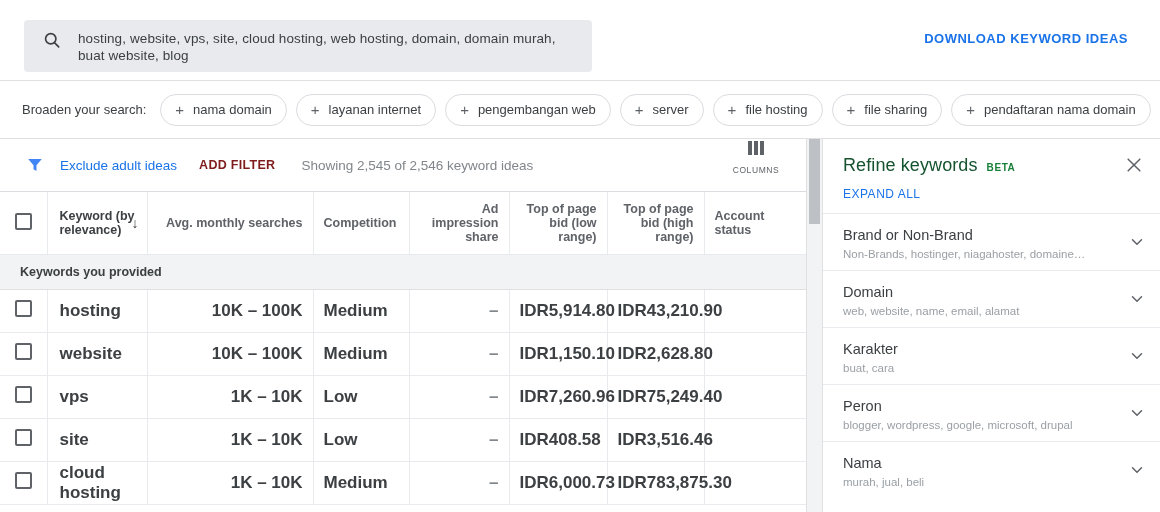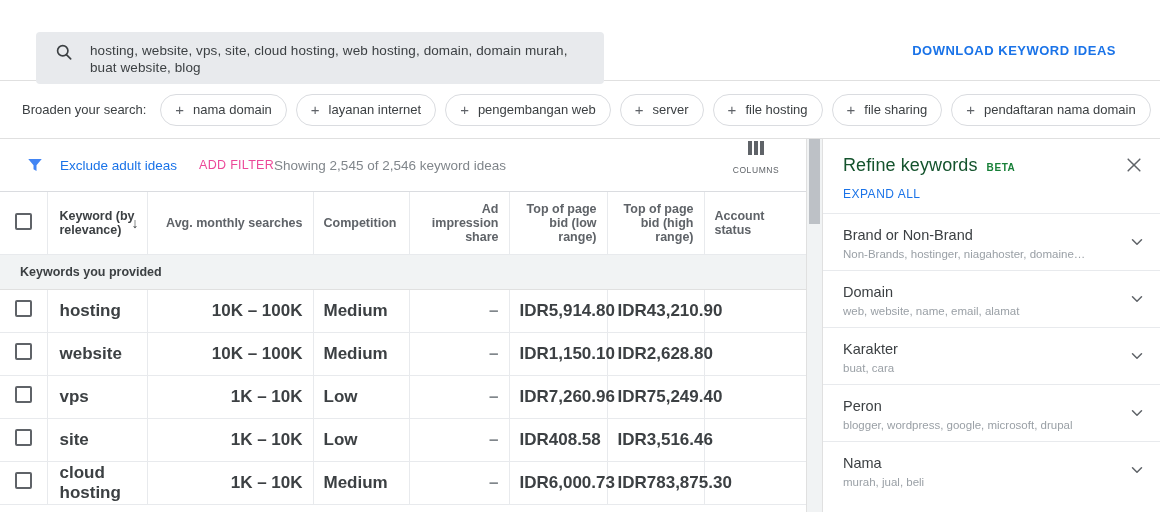--- a/index.html
+++ b/index.html
@@ -21,21 +21,21 @@
     display: flex;
     flex-direction: column;
   }
 
   
   .searchbar-row {
     height: 81px;
     border-bottom: 1px solid #e0e0e0;
     display: flex;
     align-items: flex-start;
-    padding: 16px;
+    padding: 4px;
     box-sizing: border-box;
     flex: none;
   }
   .search-box {
     margin: 16px 0 0 20px;
     width: 568px;
     min-height: 48px;
     background: #e8eaed;
     border-radius: 4px;
     display: flex;
@@ -155,24 +155,25 @@
     flex: none;
   }
   .exclude-link {
     color: #1a73e8;
     font-size: 13.5px;
     margin-right: 22px;
     cursor: pointer;
     white-space: nowrap;
   }
   .add-filter {
-    color: #ec4899;
+    color: #7f1d1d;
     font-size: 12.5px;
-    font-weight: normal;
+    font-weight: bold;
     letter-spacing: 0.3px;
+    margin-right: 26px;
     cursor: pointer;
     white-space: nowrap;
   }
   .showing-text {
     color: #80868b;
     font-size: 13.5px;
     white-space: nowrap;
   }
   .columns-btn {
     position: absolute;

